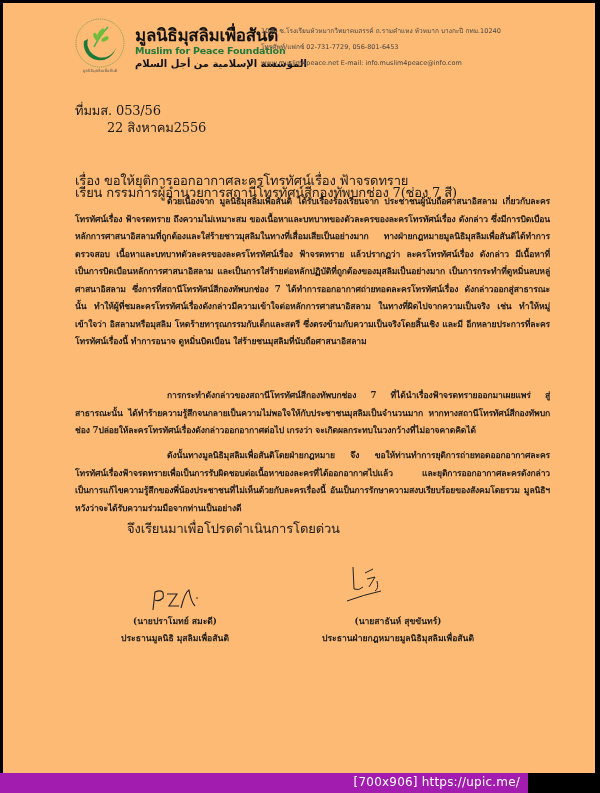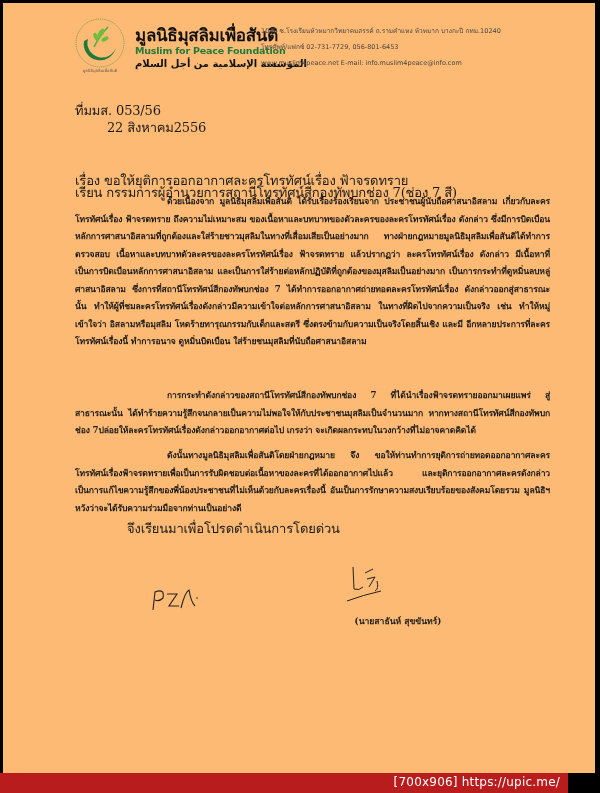--- a/index.html
+++ b/index.html
@@ -5,21 +5,21 @@
     html, body { margin: 0; padding: 0; }
     body {
       width: 600px; height: 793px; background: #000; position: relative; overflow: hidden;
       font-family: "DejaVu Serif", "Liberation Serif", serif;
     }
     .page {
       position: absolute; left: 3px; top: 3px; width: 592px; height: 770px;
       background: #fdba74; overflow: hidden;
     }
     .footer-bar {
-      position: absolute; left: 0; top: 773px; width: 568px; height: 20px; background: #b91c1c;
+      position: absolute; left: 0; top: 773px; width: 528px; height: 20px; background: #a21caf;
     }
     .watermark {
       position: absolute; right: 8px; top: 2px; color: #fff;
       font-family: "DejaVu Sans", sans-serif; font-size: 12px; letter-spacing: 0.2px;
     }
     
     .logo {
       position: absolute; left: 67px; top: 14px; width: 60px; height: 54px;
     }
     .logo-caption {
@@ -100,20 +100,25 @@
   <div class="para p3"><span class="indent"></span><span>ดังนั้นทางมูลนิธิมุสลิมเพื่อสันติโดยฝ่ายกฎหมาย จึง ขอให้ท่านทำการยุติการถ่ายทอดออกอากาศละครโทรทัศน์เรื่องฟ้าจรดทรายเพื่อเป็นการรับผิดชอบต่อเนื้อหาของละครที่ได้ออกอากาศไปแล้ว และยุติการออกอากาศละครดังกล่าวเป็นการแก้ไขความรู้สึกของพี่น้องประชาชนที่ไม่เห็นด้วยกับละครเรื่องนี้ อันเป็นการรักษาความสงบเรียบร้อยของสังคมโดยรวม มูลนิธิฯหวังว่าจะได้รับความร่วมมือจากท่านเป็นอย่างดี</span></div>
   <div class="t closing">จึงเรียนมาเพื่อโปรดดำเนินการโดยด่วน</div>
 
   <svg class="sig-img sig1" viewBox="0 0 50 28">
     <path d="M4 24 L6 6 Q16 2 14 12 Q10 16 6 14 M18 8 L28 8 L20 20 L30 20 M32 22 Q36 6 40 4 Q42 16 46 20" stroke="#222" stroke-width="1.1" fill="none"></path>
     <circle cx="48" cy="12" r="0.8" fill="#222"></circle>
   </svg>
   <svg class="sig-img sig2" viewBox="0 0 50 40">
     <path d="M14 4 L15 26 Q20 28 24 24 M26 10 L34 6 M28 16 L36 14 L30 24 M38 18 Q40 26 36 28 M8 38 Q24 32 42 28" stroke="#222" stroke-width="1" fill="none"></path>
   </svg>
+  <div class="signer s1">
+    <div>(นายปราโมทย์ สมะดี)</div>
+    <div>ประธานมูลนิธิ มุสลิมเพื่อสันติ</div>
+  </div>
   <div class="signer s2">
     <div>(นายสาธันห์ สุขขันทร์)</div>
+    <div>ประธานฝ่ายกฎหมายมูลนิธิมุสลิมเพื่อสันติ</div>
   </div>
 </div>
 
 <div class="footer-bar">
   <span class="watermark">[700x906] https://upic.me/</span>
 </div>
 
 </body></html>

